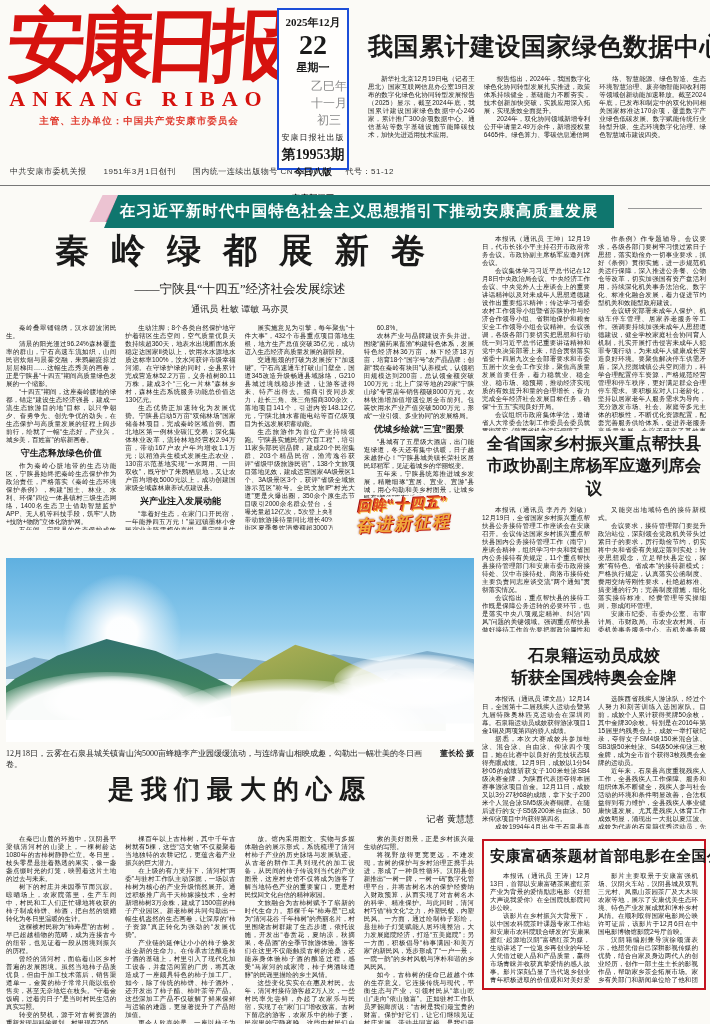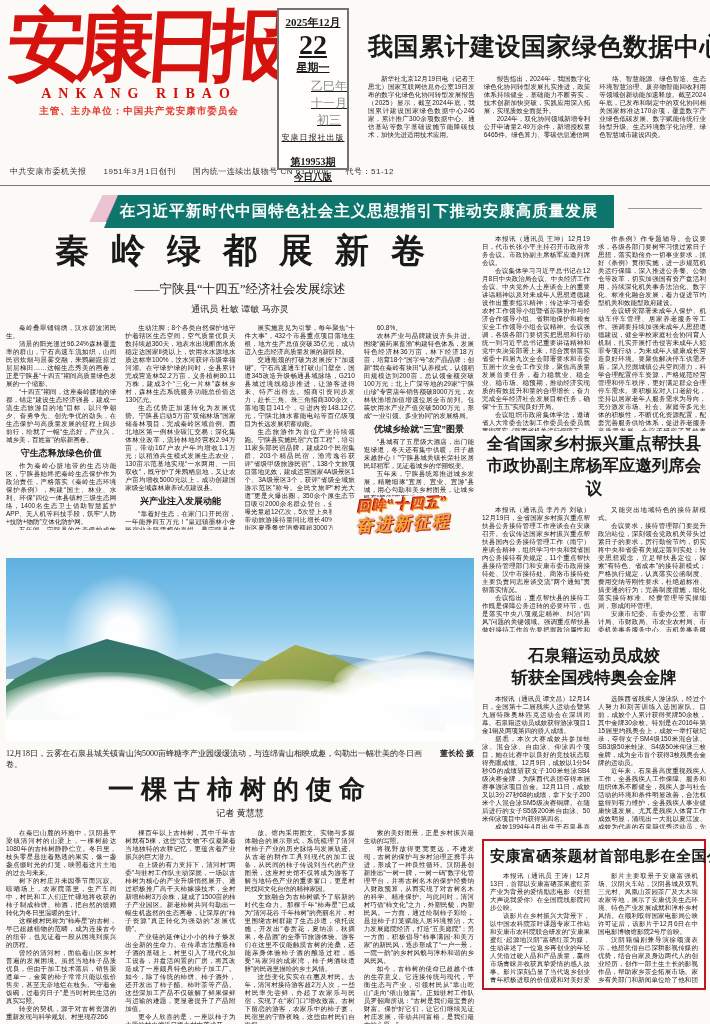--- a/index.html
+++ b/index.html
@@ -4,31 +4,31 @@
 <style>
   html,body{margin:0;padding:0;}
   body{width:710px;height:1024px;position:relative;background:#fbfaf6;overflow:hidden;
        font-family:"Liberation Sans",sans-serif;color:#1a1a1a;}
   .abs{position:absolute;}
   
   .masthead{left:8px;top:6px;width:262px;text-align:center;}
   .calligraphy{font-family:"DejaVu Serif",serif;font-weight:900;color:#d6120e;
       font-size:78px;line-height:1.0;letter-spacing:-10px;transform:skewX(-4deg);white-space:nowrap;}
   .latin{color:#d6120e;font-weight:bold;font-family:"Liberation Serif",serif;
-      font-size:14px;letter-spacing:7px;margin-top:2px;}
+      font-size:22px;letter-spacing:7px;margin-top:2px;}
   .organizer{color:#e03a2e;font-size:9.5px;font-weight:bold;margin-top:3px;letter-spacing:1px;}
   .info-line{left:10px;top:166px;width:420px;font-size:8px;color:#333;letter-spacing:.5px;}
-  .date-box{left:277px;top:8px;width:72px;height:162px;border:2px solid #737373;background:#fffefc;
-      text-align:center;font-family:"Liberation Serif",serif;padding-top:5px;box-sizing:border-box;text-decoration:underline;}
+  .date-box{left:277px;top:8px;width:72px;height:162px;border:2px solid #1d4ed8;background:#fffefc;
+      text-align:center;font-family:"Liberation Serif",serif;padding-top:5px;box-sizing:border-box;}
   .db-ym{font-size:11px;font-weight:bold;}
   .db-day{font-size:28px;font-weight:bold;line-height:1.05;}
   .db-week{font-size:11px;font-weight:bold;margin-top:1px;}
   .db-lunar{font-size:12px;color:#8a8a8a;margin-top:3px;margin-left:32px;}
   .db-pub{font-size:8px;margin-top:3px;letter-spacing:1px;}
-  .db-issue{font-size:10px;font-weight:bold;margin-top:12px;}
+  .db-issue{font-size:14px;font-weight:bold;margin-top:3px;}
   .db-pages{font-size:9.5px;font-weight:bold;margin-top:2px;}
   .db-site{font-size:8.5px;font-weight:bold;margin-top:14px;}
   .db-url{font-size:8px;margin-top:1px;}
   .top-article{left:368px;top:30px;width:338px;}
   .top-headline{font-size:25px;font-weight:900;letter-spacing:.5px;white-space:nowrap;}
   .top-cols{display:flex;gap:9px;margin-top:12px;height:78px;overflow:hidden;}
   .header-rule{left:0;top:185px;width:710px;border-top:1.5px solid #777;}
   
   .banner{left:104px;top:195px;width:510px;height:33px;background:#0f766e;color:#fff;
       display:flex;align-items:center;justify-content:center;font-size:15.5px;font-weight:bold;
@@ -70,21 +70,21 @@
   .ph-hill-right{position:absolute;left:78%;top:50%;width:26%;height:40%;opacity:.8;
       background:#5e8fae;clip-path:polygon(0 60%,20% 30%,45% 45%,70% 20%,100% 45%,100% 100%,0 100%);}
   .cloud{position:absolute;background:radial-gradient(ellipse,rgba(255,255,255,.97) 0 55%,rgba(255,255,255,0) 75%);border-radius:50%;}
   
   .photo-caption{left:6px;top:748px;width:468px;display:flex;font-family:Liberation Serif, serif;
       font-size:8px;color:#222;}
   .photo-caption .cap{flex:1;}
   .photo-caption .credit{margin-left:14px;white-space:nowrap;font-weight:bold;}
   .tree-article{left:6px;top:772px;width:468px;}
   .tree-title{text-align:center;font-size:26px;font-weight:900;letter-spacing:7px;}
-  .tree-byline{text-align:center;font-size:9px;}
+  .tree-byline{text-align:right;font-size:9px;margin-top:6px;}
   .tree-cols{gap:9px;margin-top:9px;height:196px;overflow:hidden;}
   
   .right-col{left:482px;top:228px;width:224px;}
   .r-title{text-align:center;font-weight:900;font-size:16.5px;line-height:1.35;}
   .r-title .num{font-family:"Liberation Serif",serif;}
   .r-cols{gap:8px;margin-top:7px;overflow:hidden;}
   .a1 .r-cols{height:196px;}
   .a2{margin-top:1px;}
   .a2 .r-cols{height:126px;}
   .a3{margin-top:12px;}
@@ -188,21 +188,21 @@
   <div class="cloud" style="left:62%;bottom:-18%;width:55%;height:58%;"></div>
   <div class="cloud" style="left:8%;bottom:8%;width:30%;height:28%;opacity:.9;"></div>
   <div class="cloud" style="left:70%;bottom:18%;width:34%;height:30%;opacity:.85;"></div>
 </div>
 <div class="abs photo-caption">
   <span class="cap">12月18日，云雾在石泉县城关镇青山沟5000亩蜂糖李产业园缓缓流动，与连绵青山相映成趣，勾勒出一幅壮美的冬日画卷。</span>
   <span class="credit">董长松 摄</span>
 </div>
 
 <div class="abs tree-article">
-  <div class="tree-title">一棵古柿树的使命</div>
+  <div class="tree-title">是我们最大的心愿</div>
   <div class="tree-byline">记者 黄慧慧</div>
   <div class="tree-cols cols">
     <div class="ncol">
         <p class="para">在秦巴山麓的环抱中，汉阴县平梁镇清河村的山梁上，一棵树龄达1080年的古柿树静静伫立。冬日里，枝头零星悬挂着熟透的果实，像一盏盏点缀时光的灯笼，映照着这片土地的过去与未来。</p>
         <p class="para">树下的村庄并未因季节而沉寂。晾晒场上，农家院落里，生产车间中，村民和工人们正忙碌地将收获的柿子制成柿饼、柿酒，把自然的馈赠转化为冬日里温暖的生计。</p>
         <p class="para">这棵被村民称为“柿寿星”的古树，早已超越植物的范畴，成为连接古今的纽带，也见证着一段从困境到振兴的历程。</p>
         <p class="para">曾经的清河村，面临着山区乡村普遍的发展困境。虽然当地柿子品质优良，但由于加工技术落后，销售渠道单一，金黄的柿子常常只能以低价售卖，甚至无奈地烂在枝头。“守着金饭碗，过着穷日子”是当时村民生活的真实写照。</p>
         <p class="para">转变的契机，源于对古树资源的重新发现与科学规划。村里现存266</p>
       </div>
     <div class="ncol">

